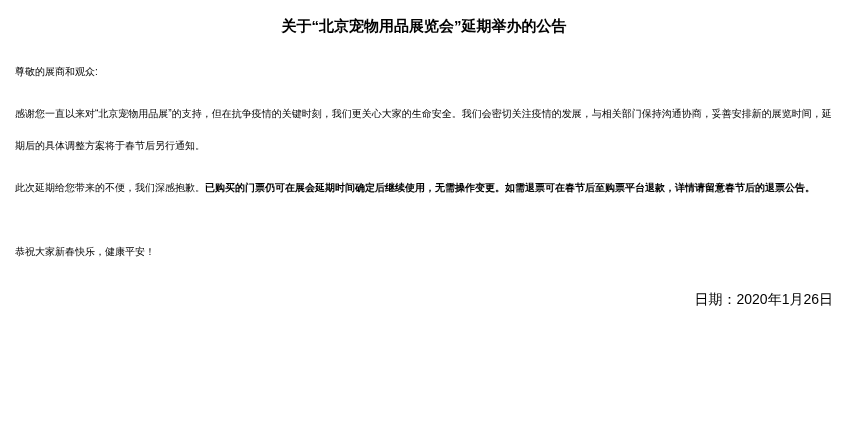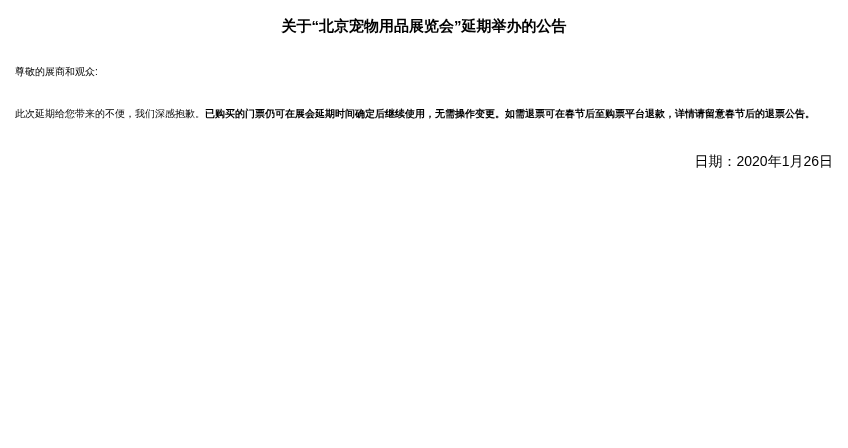--- a/index.html
+++ b/index.html
@@ -38,21 +38,23 @@
 </head>
 <body>
 
 <div class="page">
 
   <div class="title">关于“北京宠物用品展览会”延期举办的公告</div>
 
   <div class="para salutation">尊敬的展商和观众:</div>
 
 
+  <div class="para"><span>感谢您一直以来对“北京宠物用品展”的支持，但在抗争疫情的关键时刻，我们更关心大家的生命安全。我们会密切关注疫情的发展，与相关部门保持沟通协商，妥善安排新的展览时间，延期后的具体调整方案将于春节后另行通知。</span></div>
 
   <div class="para"><span>此次延期给您带来的不便，我们深感抱歉。</span><span class="b">已购买的门票仍可在展会延期时间确定后继续使用，无需操作变更。如需退票可在春节后至购票平台退款，详情请留意春节后的退票公告。</span></div>
 
+  <div class="para closing">恭祝大家新春快乐，健康平安！</div>
 
   <div class="signature">
     <div>日期：2020年1月26日</div>
   </div>
 
 </div>
 
 </body></html>

